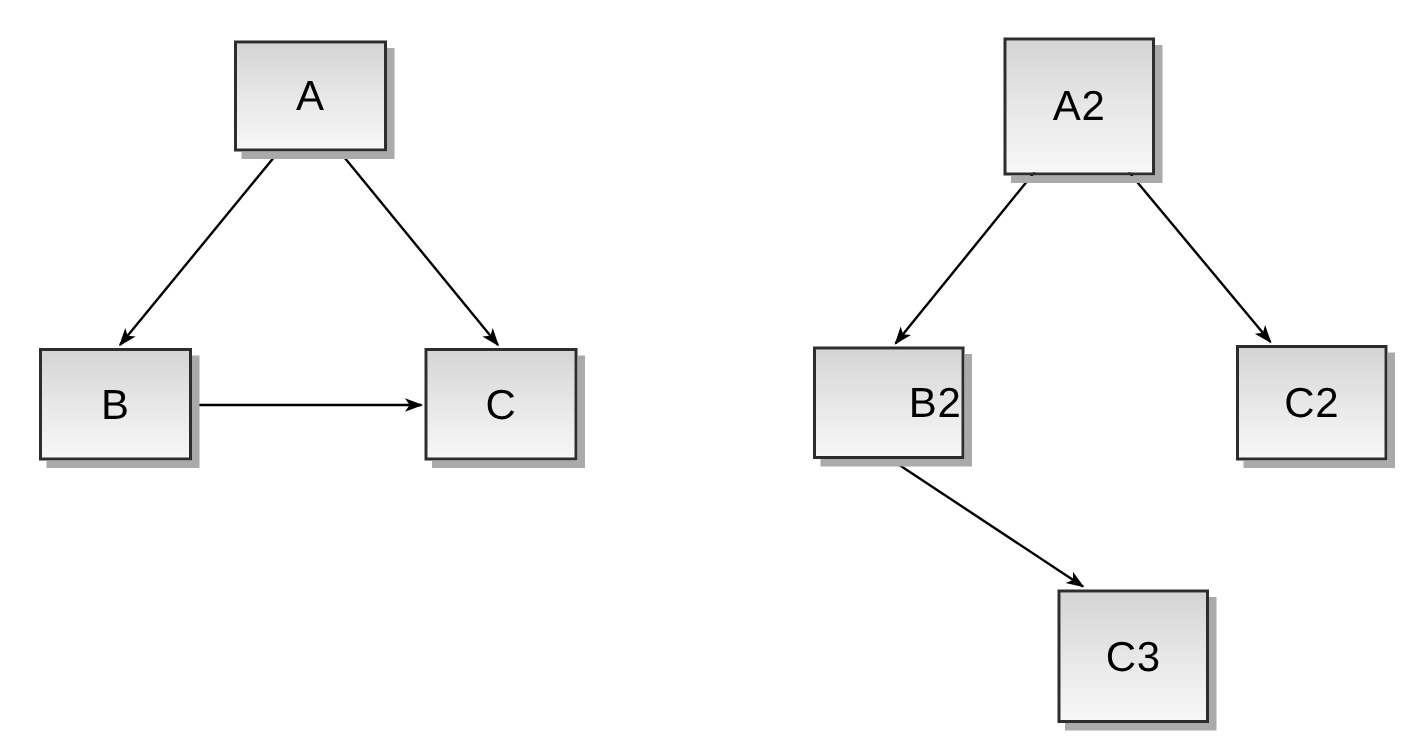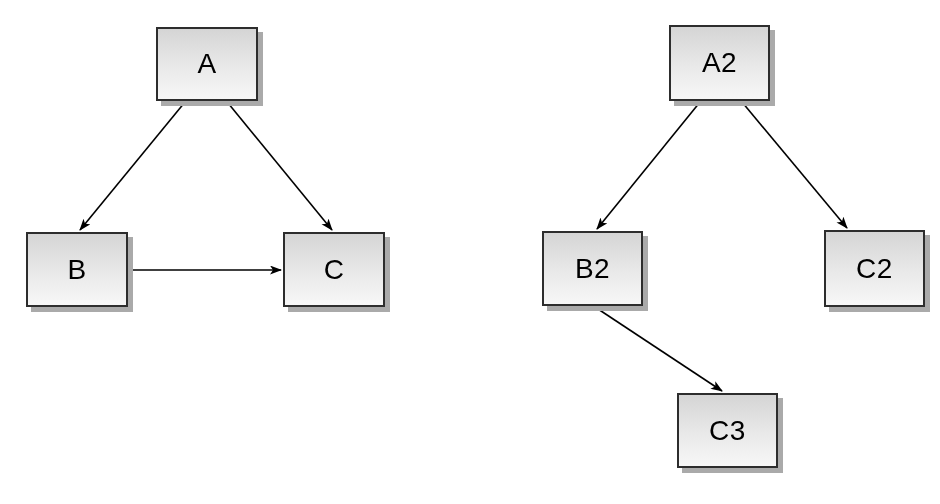--- a/index.html
+++ b/index.html
@@ -63,26 +63,26 @@
   <div id="node-layer">
       <div class="node" style="left: 156px; top: 27px; width: 102px; height: 74px;">
         <span class="node-label">A</span>
       </div>
       <div class="node" style="left: 26px; top: 232px; width: 102px; height: 75px;">
         <span class="node-label">B</span>
       </div>
       <div class="node" style="left: 283px; top: 232px; width: 102px; height: 75px;">
         <span class="node-label">C</span>
       </div>
-      <div class="node" style="left: 669px; top: 25px; width: 101px; height: 76px;">
+      <div class="node" style="left: 669px; top: 25px; width: 101px; height: 92px;">
         <span class="node-label">A2</span>
       </div>
-      <div class="node" style="left: 542px; top: 231px; width: 101px; height: 75px;">
+      <div class="node" style="left: 542px; top: 231px; width: 101px; height: 75px; justify-content: flex-end;">
         <span class="node-label">B2</span>
       </div>
       <div class="node" style="left: 824px; top: 230px; width: 101px; height: 77px;">
         <span class="node-label">C2</span>
       </div>
-      <div class="node" style="left: 677px; top: 393px; width: 101px; height: 75px;">
+      <div class="node" style="left: 705px; top: 393px; width: 101px; height: 89px;">
         <span class="node-label">C3</span>
       </div>
     </div>
 </div>
 
 </body></html>

